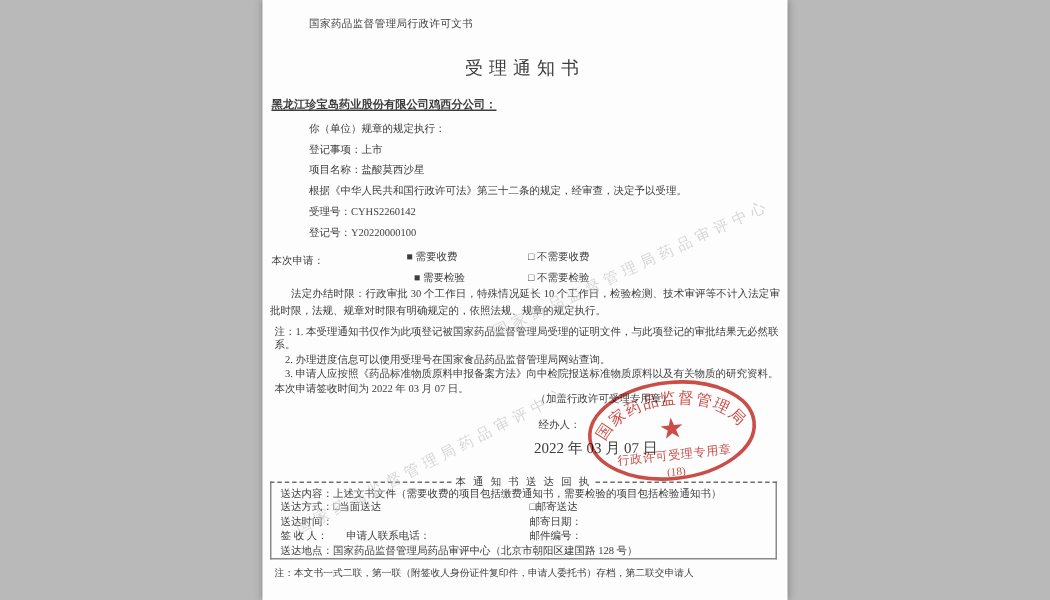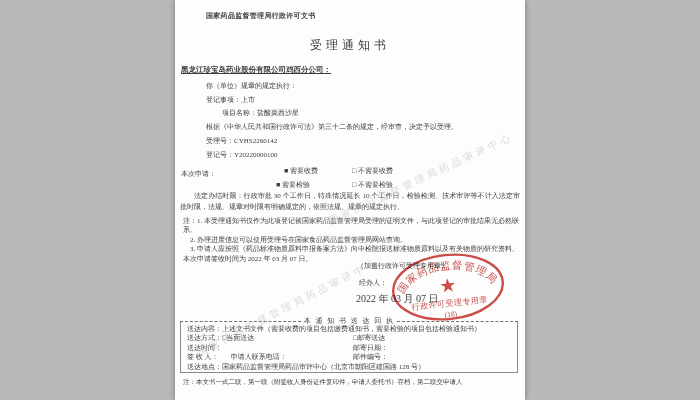--- a/index.html
+++ b/index.html
@@ -11,33 +11,33 @@
   }
   .page{
     position:relative;
     width:350px;height:400px;
     margin:0 auto;
     background:#fdfdfd;
     box-shadow:0 0 6px rgba(0,0,0,.35);
     overflow:hidden;
   }
   .abs{position:absolute;white-space:nowrap;}
-  .doc-header{left:31px;top:11px;font-size:7px;font-weight:700;letter-spacing:.3px;}
+  .doc-header{left:31px;top:11px;font-size:7px;font-weight:400;letter-spacing:.3px;}
   .doc-title{left:0;right:0;top:37px;text-align:center;font-size:12px;letter-spacing:4px;white-space:nowrap;}
   .recipient{left:6px;top:65px;font-size:7.5px;font-weight:700;text-decoration:underline;}
   .bodyline{font-size:7px;}
   .l-intro{left:31px;top:81px;}
   .l-item{left:31px;top:95px;}
-  .l-project{left:47px;top:108px;}
+  .l-project{left:31px;top:108px;}
   .l-basis{left:31px;top:122px;}
   .l-accno{left:31px;top:136px;}
   .l-regno{left:31px;top:150px;}
   .l-applabel{left:6px;top:169px;}
   .opt{font-size:7px;}
-  .opt-1{left:109px;top:166px;}
+  .opt-1{left:96px;top:166px;}
   .opt-2{left:177px;top:166px;}
   .opt-3{left:101px;top:180px;}
   .opt-4{left:177px;top:180px;}
   .para{
     left:5px;top:191px;width:340px;
     font-size:7px;line-height:10.5px;
     text-align:justify;text-indent:2em;
     white-space:normal;
   }
   .notes{left:8px;top:217px;width:336px;white-space:normal;}

